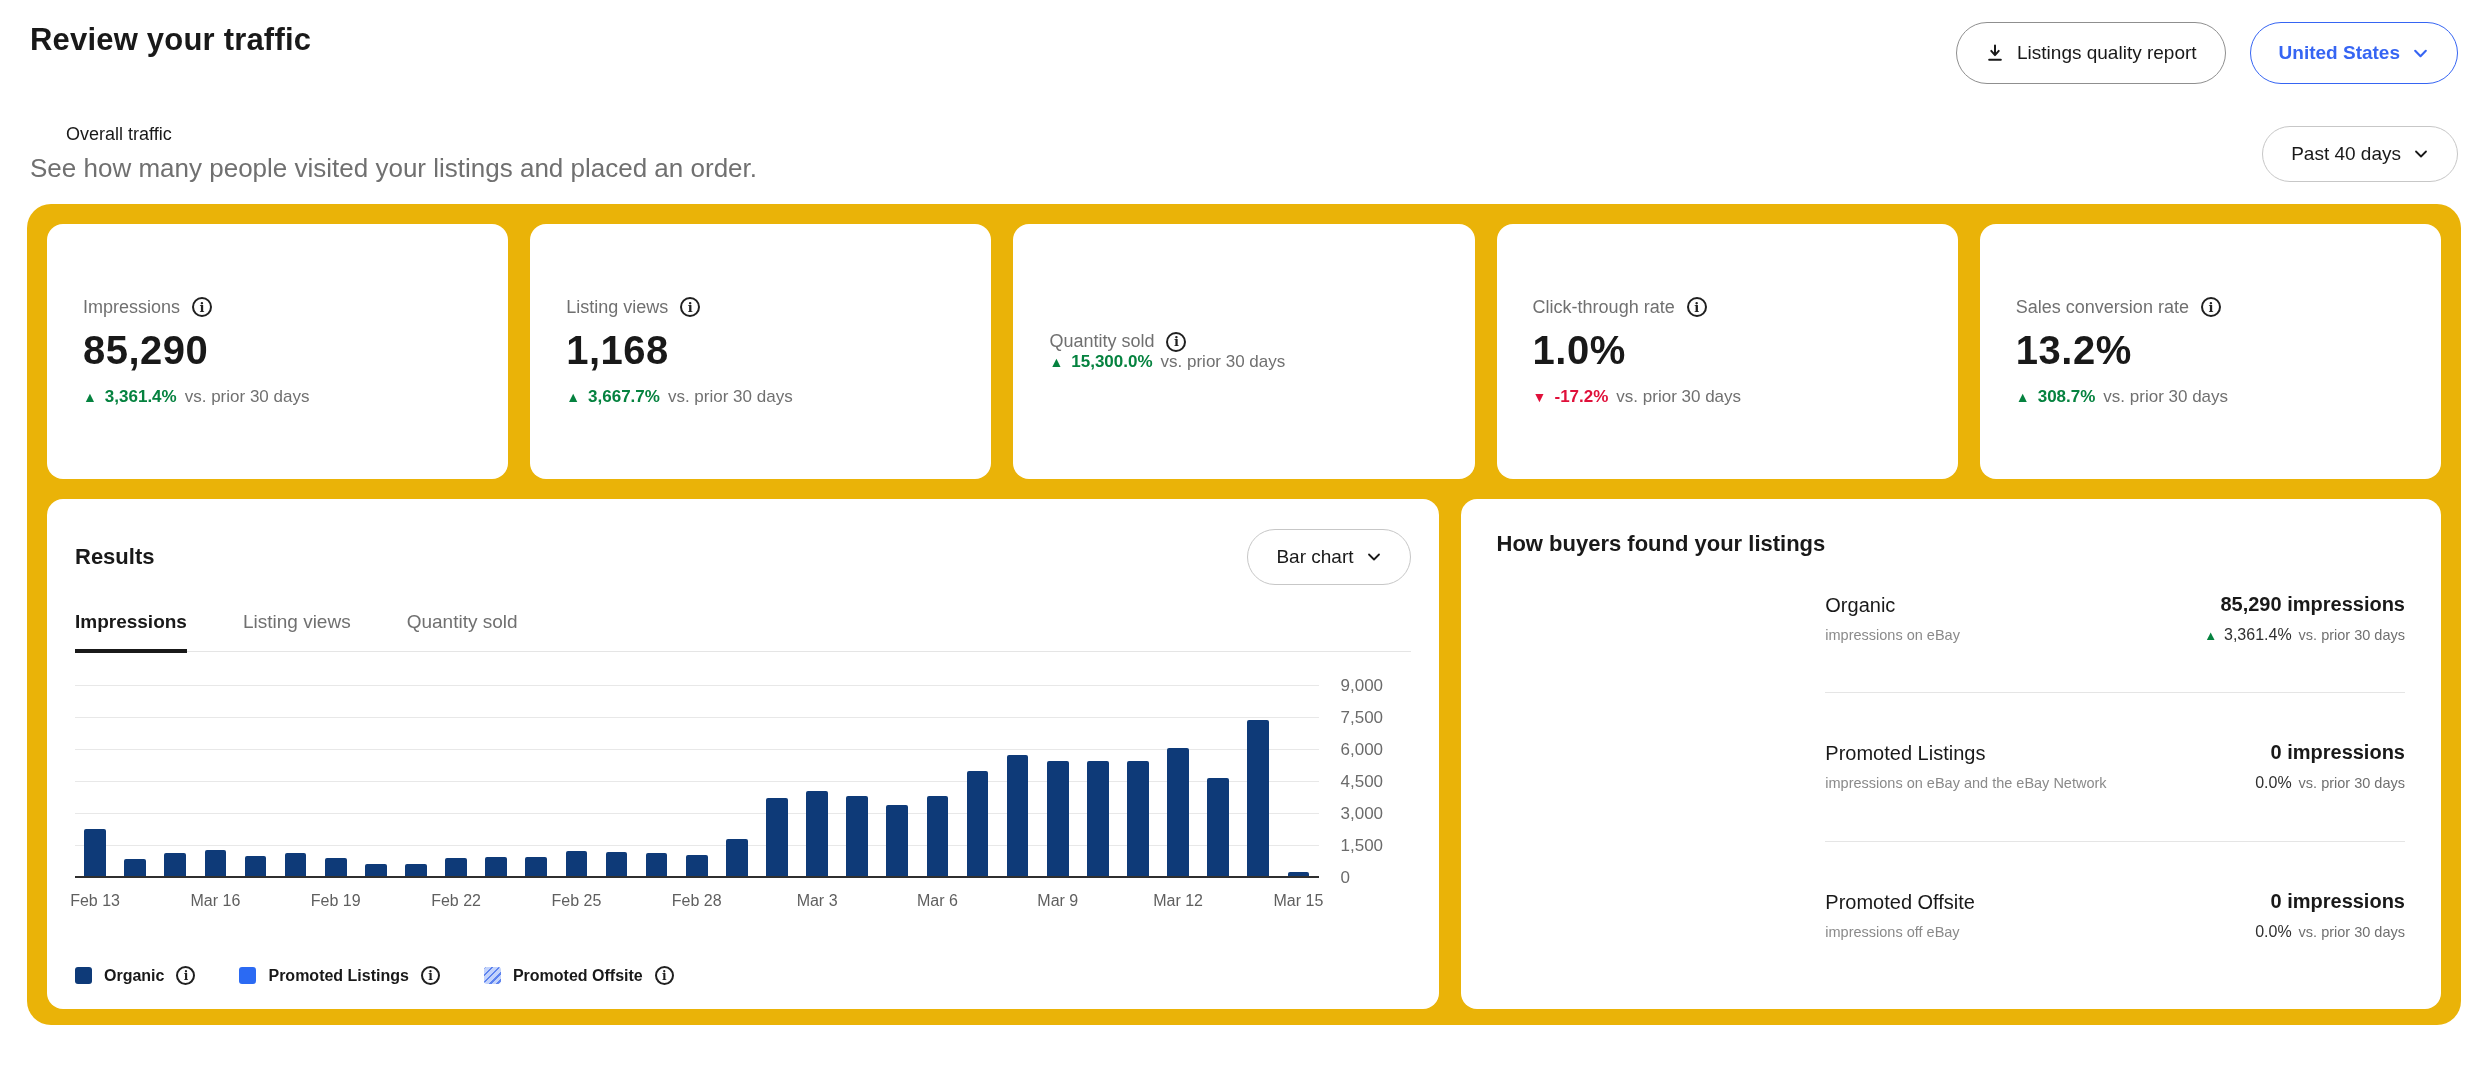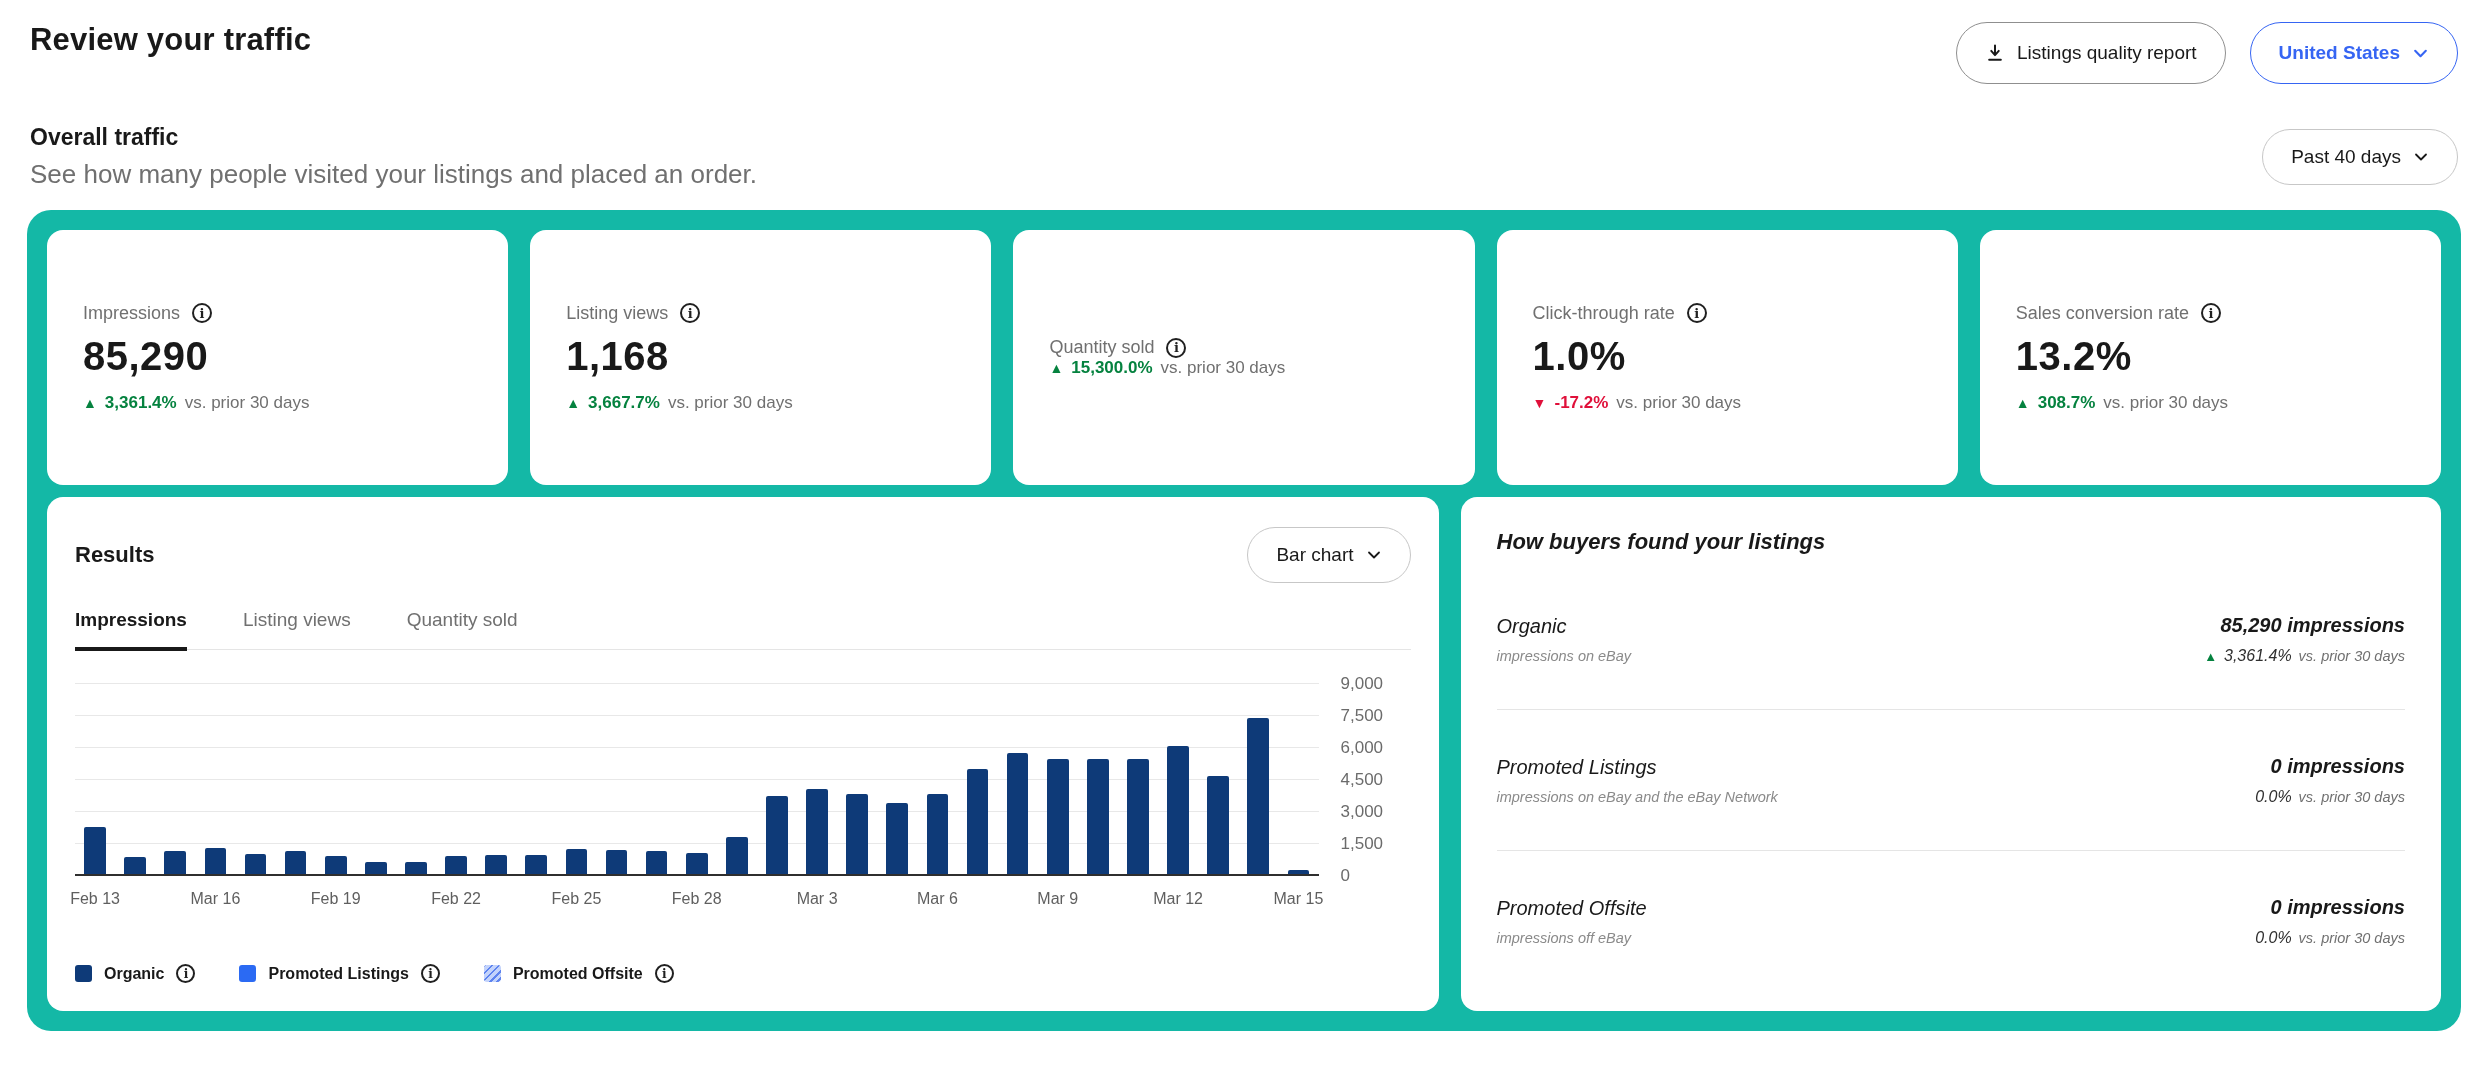--- a/index.html
+++ b/index.html
@@ -16,26 +16,26 @@
     border:1px solid #8f8f8f; border-radius:33px; padding:0 28px; height:62px;
     font-size:19px; font-weight:500; color:#191919; cursor:pointer;
     font-family:"Liberation Sans", sans-serif; }
   .pill svg { flex:0 0 auto; }
   .btn-country { border-color:#3665f3; color:#3665f3; font-weight:600; }
   .btn-period, .btn-charttype { border-color:#c7c7c7; height:56px; border-radius:28px; }
 
   
   .section-header { display:flex; justify-content:space-between; align-items:center;
     padding:40px 30px 20px 30px; }
-  .section-title { font-size:23px; font-weight:700; }
+  .section-title { font-size:18px; font-weight:400;margin-left:36px; }
   .section-sub { font-size:26px; color:#707070; margin-top:8px; }
 
   
-  .container { margin:0 27px; background:#14b8a6; border-radius:24px; padding:20px;
-    height:821px; display:flex; flex-direction:column; gap:12px; }
+  .container { margin:0 27px; background:#eab308; border-radius:24px; padding:20px;
+    height:821px; display:flex; flex-direction:column; gap:20px; }
 
   
   .metric-row { display:flex; gap:22px; }
   .metric-card { flex:1; background:#fff; border-radius:16px; height:255px;
     display:flex; flex-direction:column; justify-content:center; padding:0 36px; }
   .m-label-row { display:flex; align-items:center; gap:12px; color:#707070; font-size:18px; }
   .m-value { font-size:40px; font-weight:800; margin:10px 0 14px 0; letter-spacing:.5px; }
   .delta-row { display:flex; align-items:baseline; gap:8px; font-size:17px; }
   .tri { font-size:14px; }
   .tri.up { color:#05823f; } .tri.down { color:#e0103a; }
@@ -78,21 +78,21 @@
   
   .legend { display:flex; gap:44px; align-items:center; margin-top:30px; }
   .legend-item { display:flex; align-items:center; gap:12px; font-size:16px; font-weight:600; }
   .swatch { width:17px; height:17px; border-radius:3px; }
   .swatch.solid-navy { background:#0e3a78; }
   .swatch.solid-blue { background:#2b6af3; }
   .swatch.striped-lightblue {
     background:repeating-linear-gradient(135deg,#5d83ef 0 2px,#c3d3fb 2px 5px); }
 
   
-  .breakdown-card { flex:1; padding:32px 36px 20px 36px; display:flex; flex-direction:column;font-style:italic; }
+  .breakdown-card { flex:1; padding:32px 36px 20px 36px; display:flex; flex-direction:row; }
   .breakdown-rows { display:flex; flex-direction:column; margin-top:14px; flex:1; }
   .b-row { display:flex; justify-content:space-between; align-items:center;
     padding:26px 0; border-bottom:1px solid #e5e5e5; flex:1; }
   .b-row:last-child { border-bottom:none; }
   .b-left .b-label { font-size:20px; font-weight:500; }
   .b-left .b-sub { font-size:14.5px; color:#8a8a8a; margin-top:10px; }
   .b-right { text-align:right; }
   .b-value { font-size:20px; font-weight:800; }
   .b-delta { margin-top:10px; font-size:16px; display:flex; gap:7px; justify-content:flex-end; align-items:baseline; }
   .b-delta .tri { font-size:13px; }

